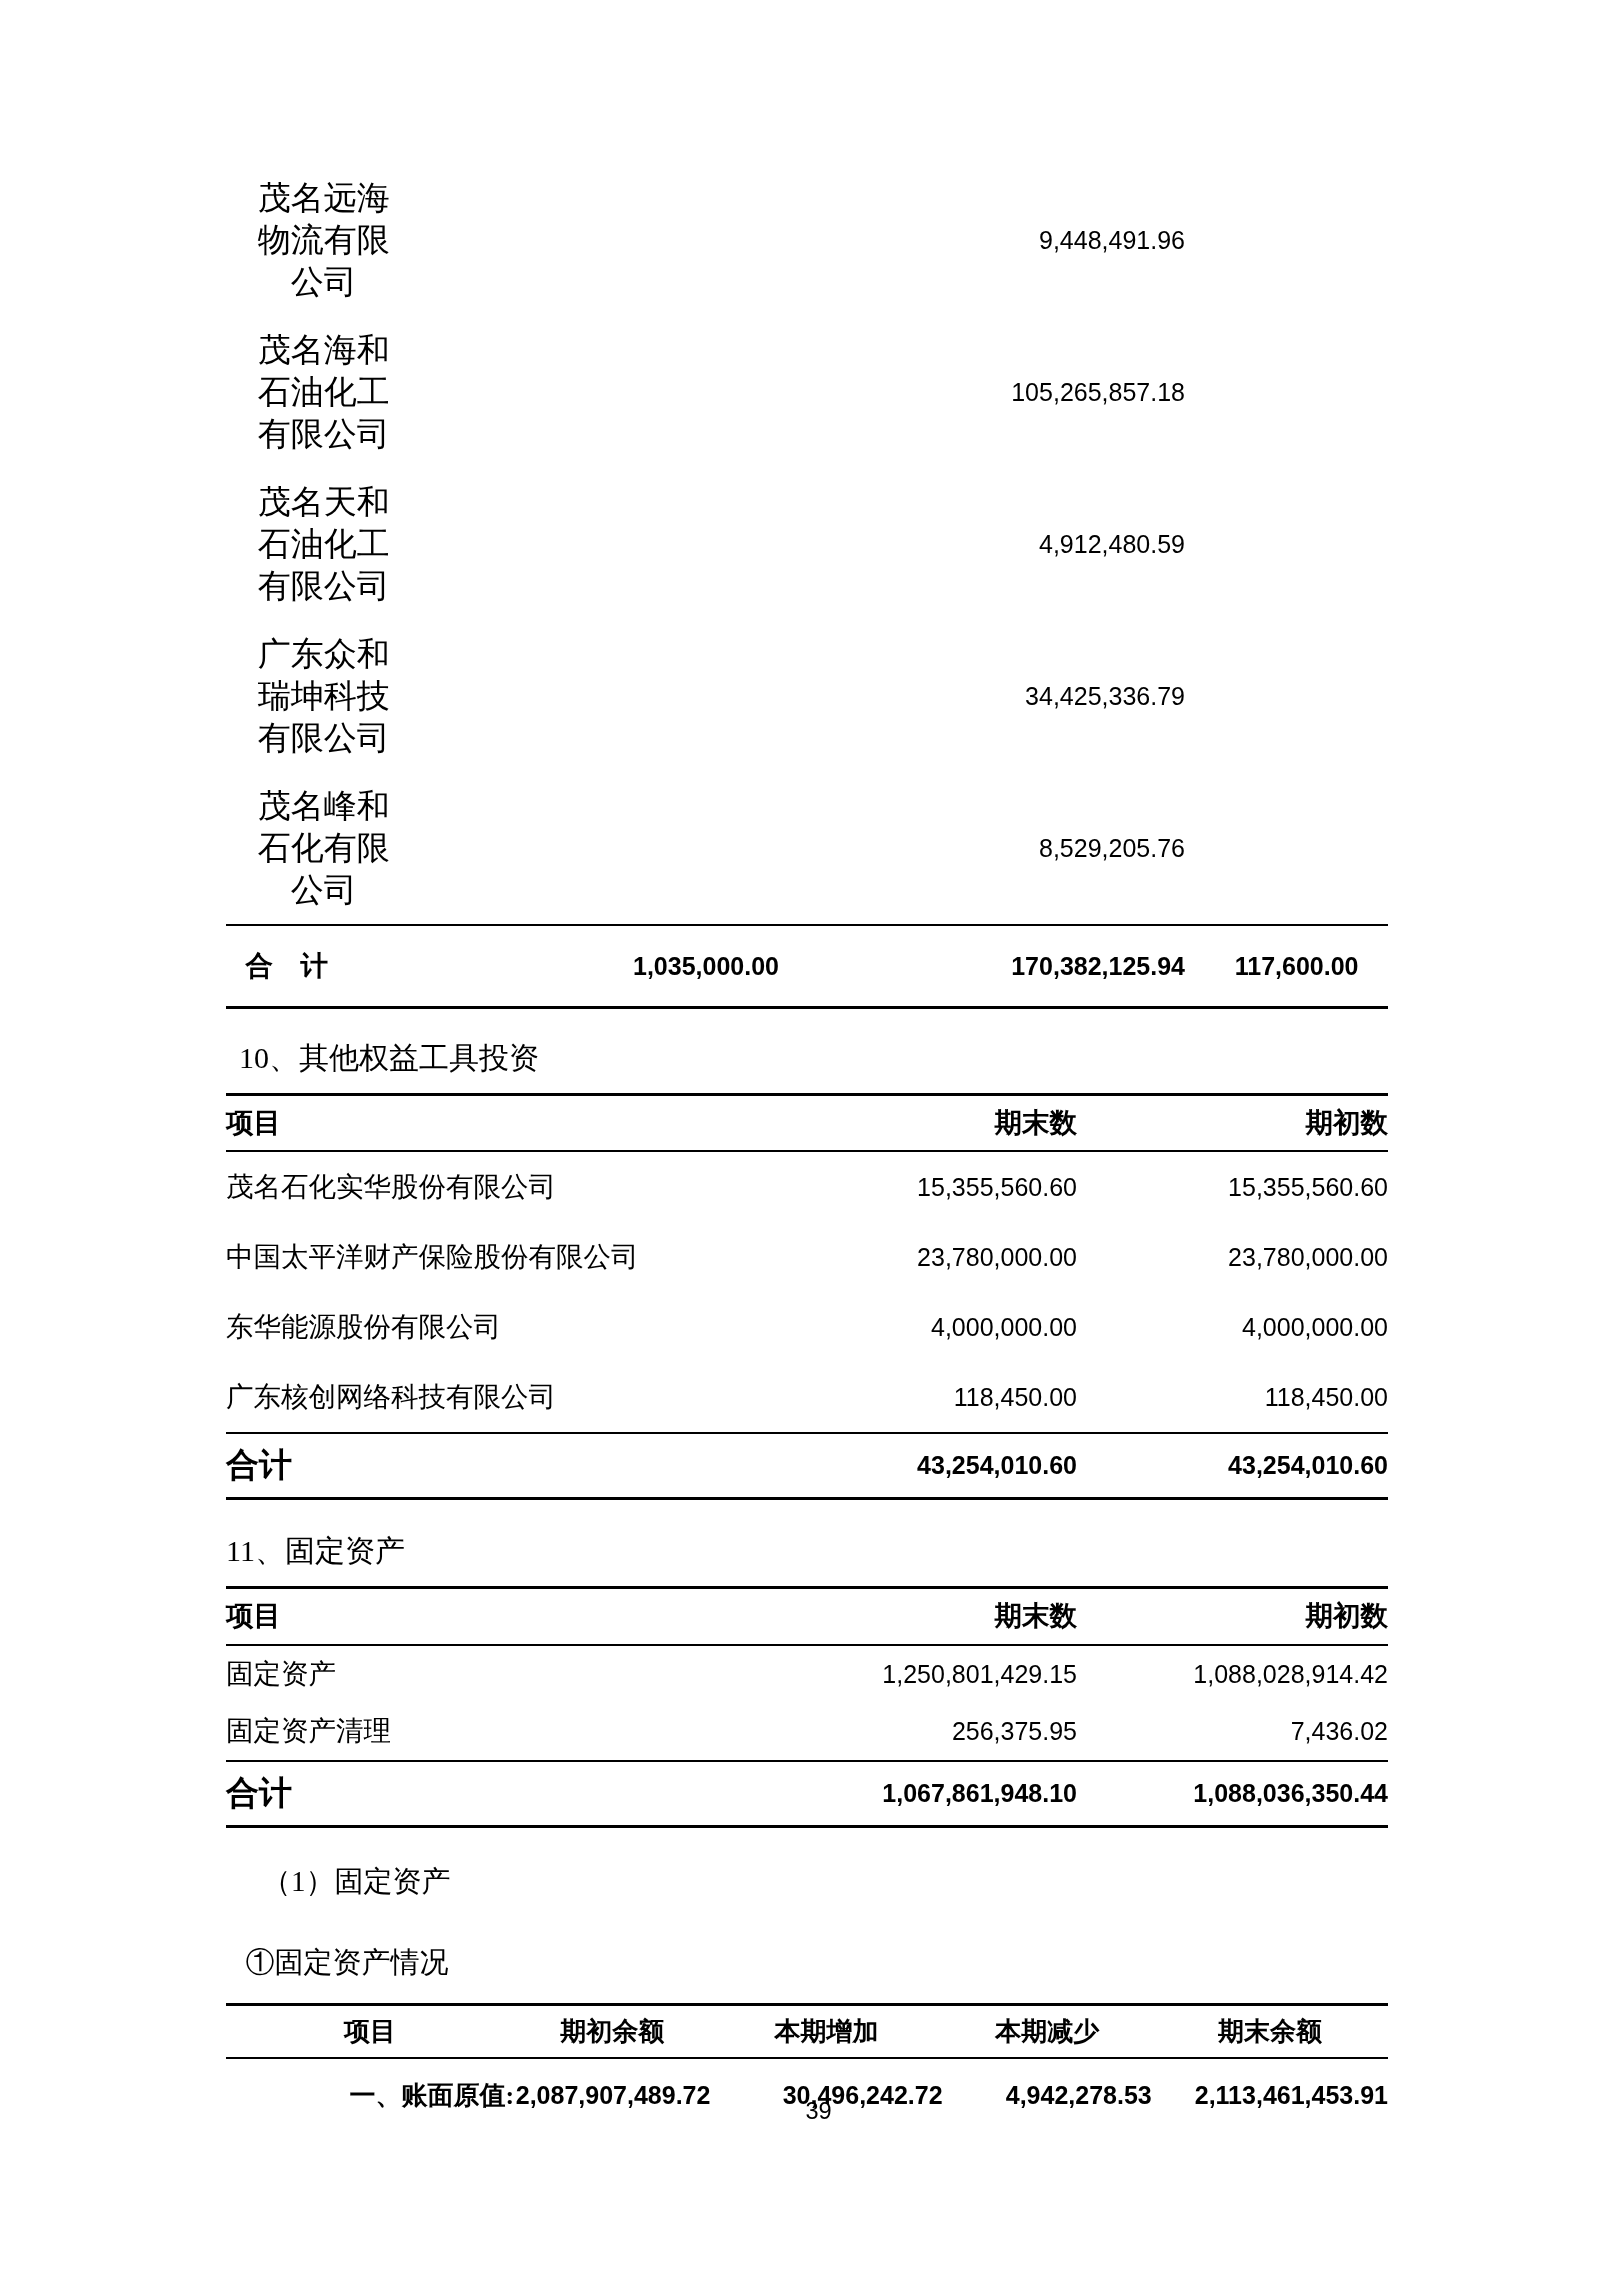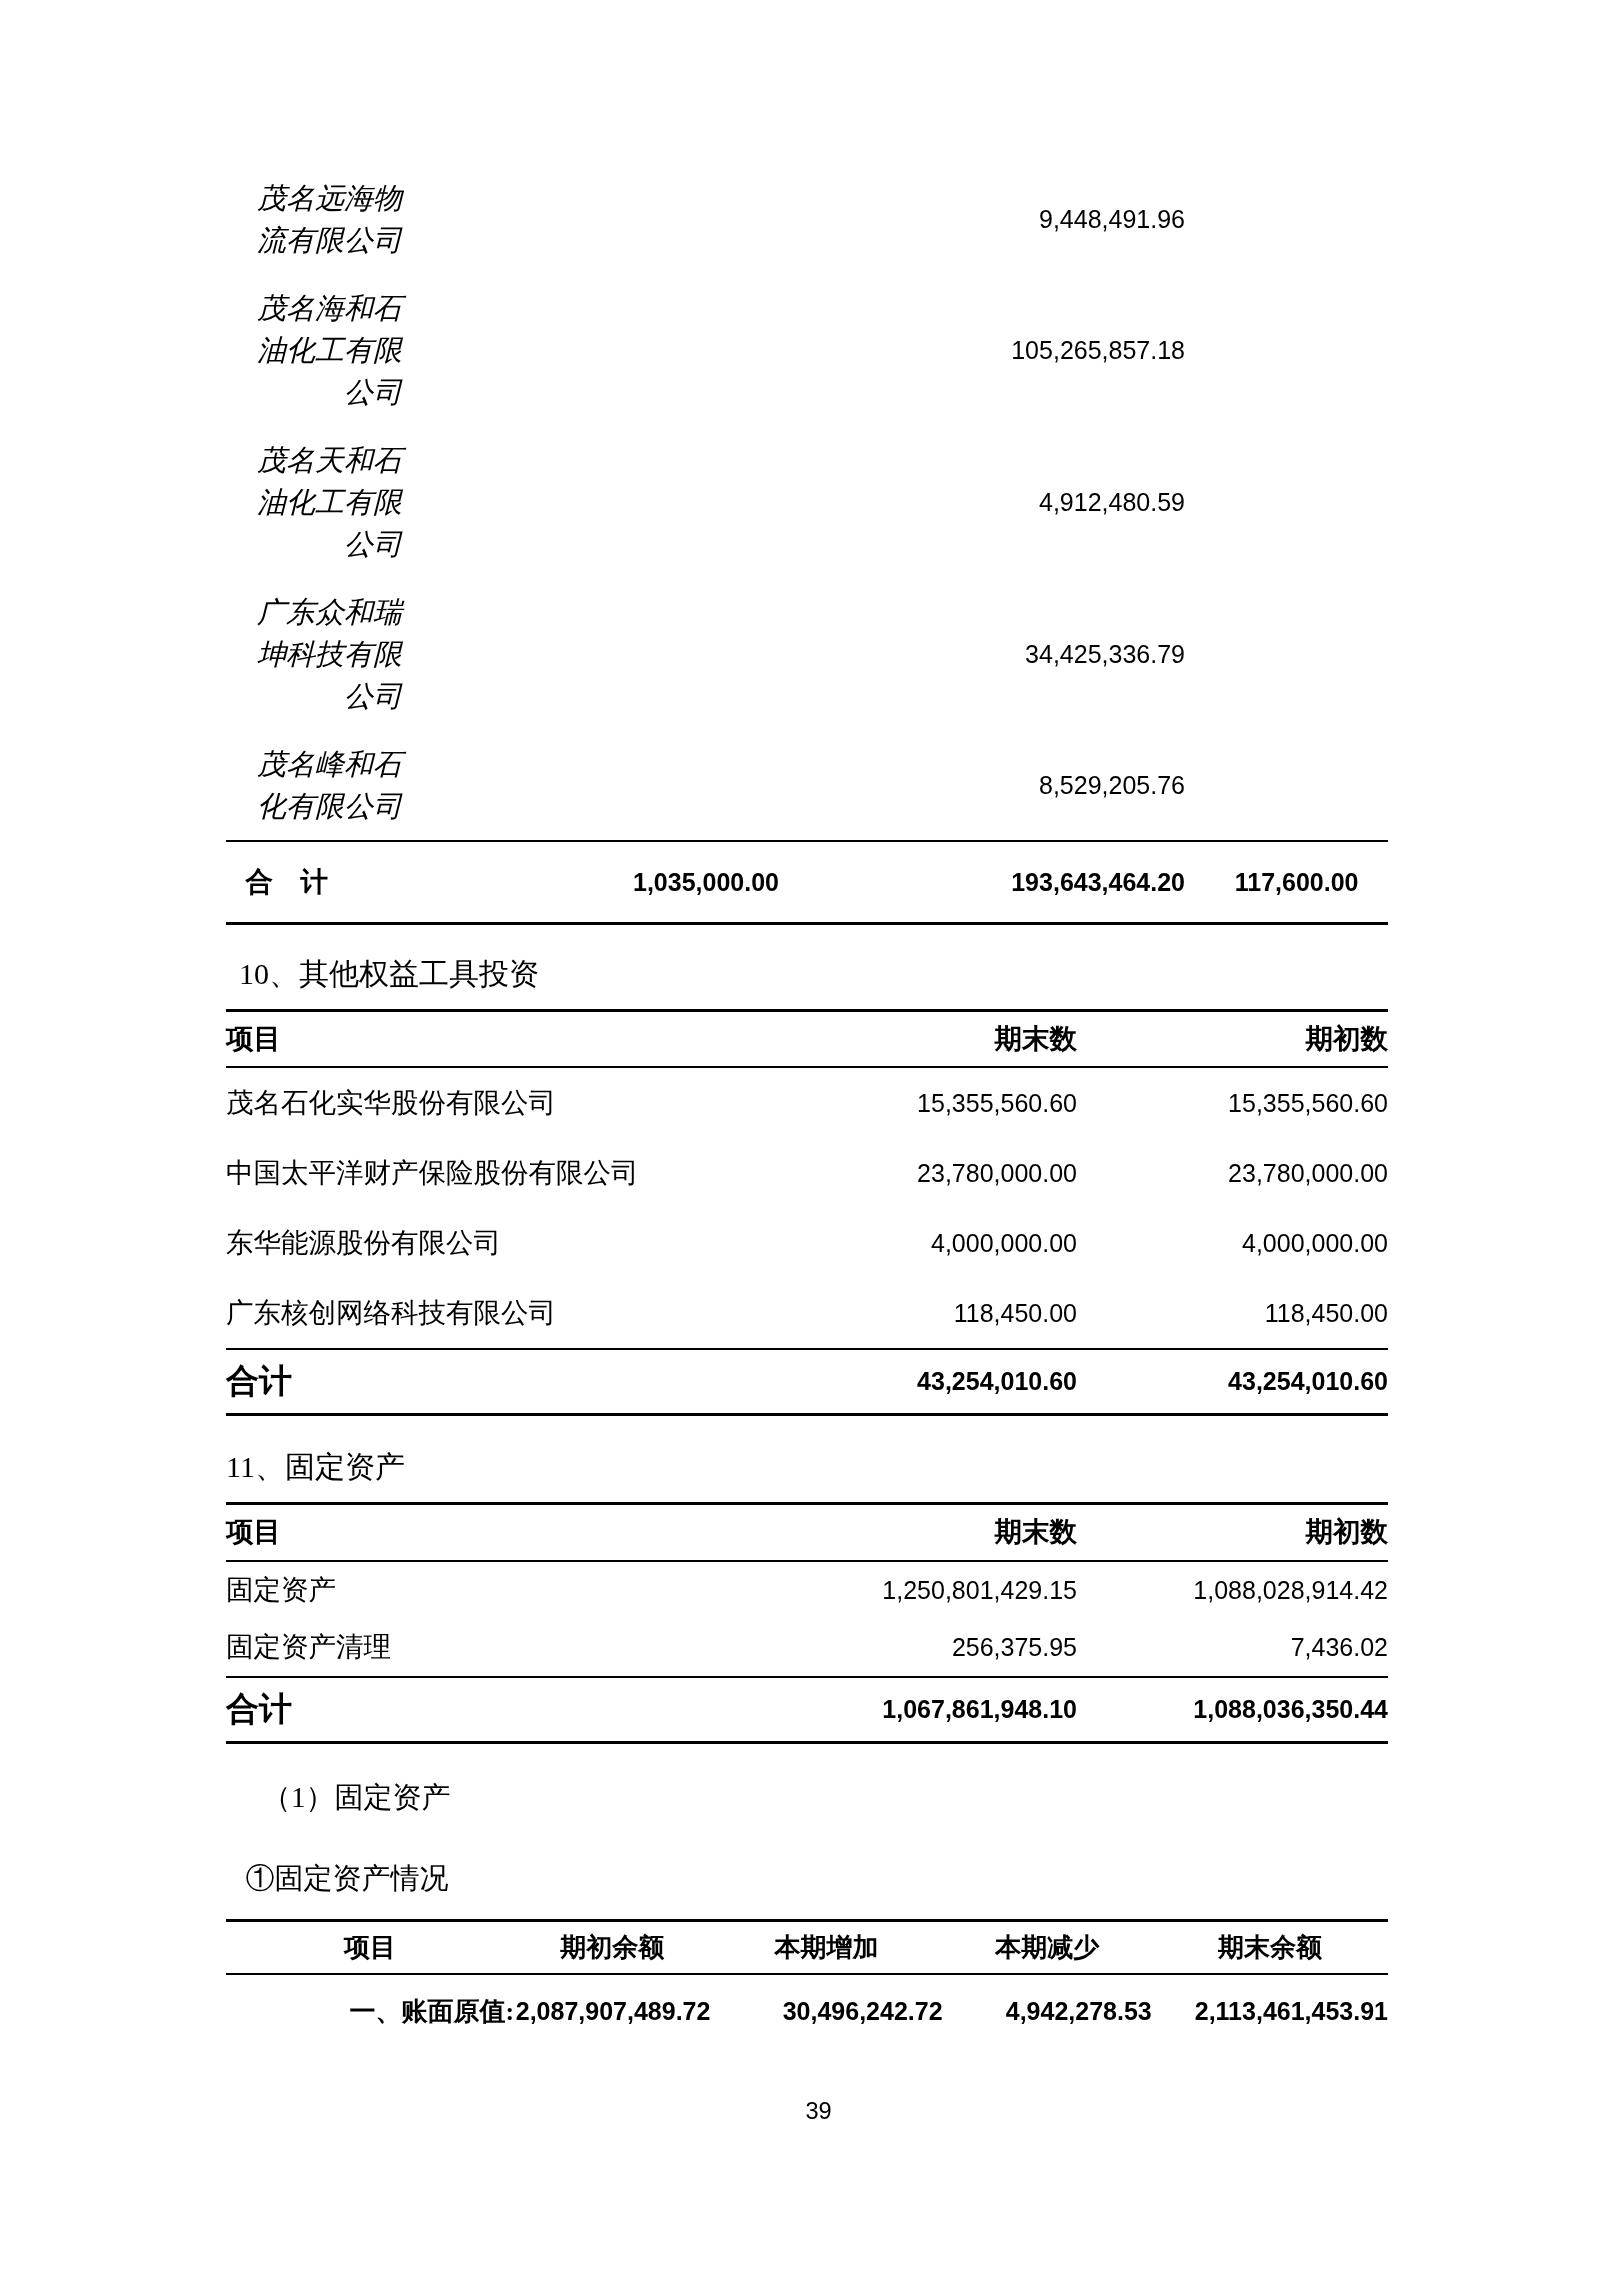--- a/index.html
+++ b/index.html
@@ -19,24 +19,23 @@
   }
   table { border-collapse:collapse; width:100%; table-layout:fixed; }
   td { vertical-align:middle; }
 
   .zh  { font-family:"Liberation Serif", serif; }
   .num { font-family:"Liberation Sans", sans-serif; font-size:25px; text-align:right; }
 
   
   .t1 td { padding:13px 0; }
   .t1 td.name {
-    font-size:29px; line-height:42px;
+    font-size:33px; line-height:42px;
     padding:13px 56px 13px 19.6px;
-    text-align:right;
-    font-style:italic;
+    text-align:center;
   }
   .t1 td.c4 { padding-right:29.5px; }
   .t1 tr.total td {
     border-top:2.6px solid #000;
     border-bottom:3.9px solid #000;
     padding:22px 0;
     font-weight:bold;
   }
   .t1 tr.total td.label { font-size:27.5px; padding-left:19.6px; text-align:left; }
   .t1 tr.total td.c4 { padding-right:29.5px; }
@@ -139,21 +138,21 @@
       </tr>
       <tr>
         <td class="name zh">茂名峰和石化有限公司</td>
         <td class="num"></td>
         <td class="num">8,529,205.76</td>
         <td class="num c4"></td>
       </tr>
       <tr class="total">
         <td class="label zh">合　计</td>
         <td class="num">1,035,000.00</td>
-        <td class="num">193,643,464.20</td>
+        <td class="num">170,382,125.94</td>
         <td class="num c4">117,600.00</td>
       </tr>
     </tbody>
       </table>
 
     <div class="h-num h10 zh">10、其他权益工具投资</div>
 
     <table class="t2">
       <colgroup>
           <col style="width:445px">

